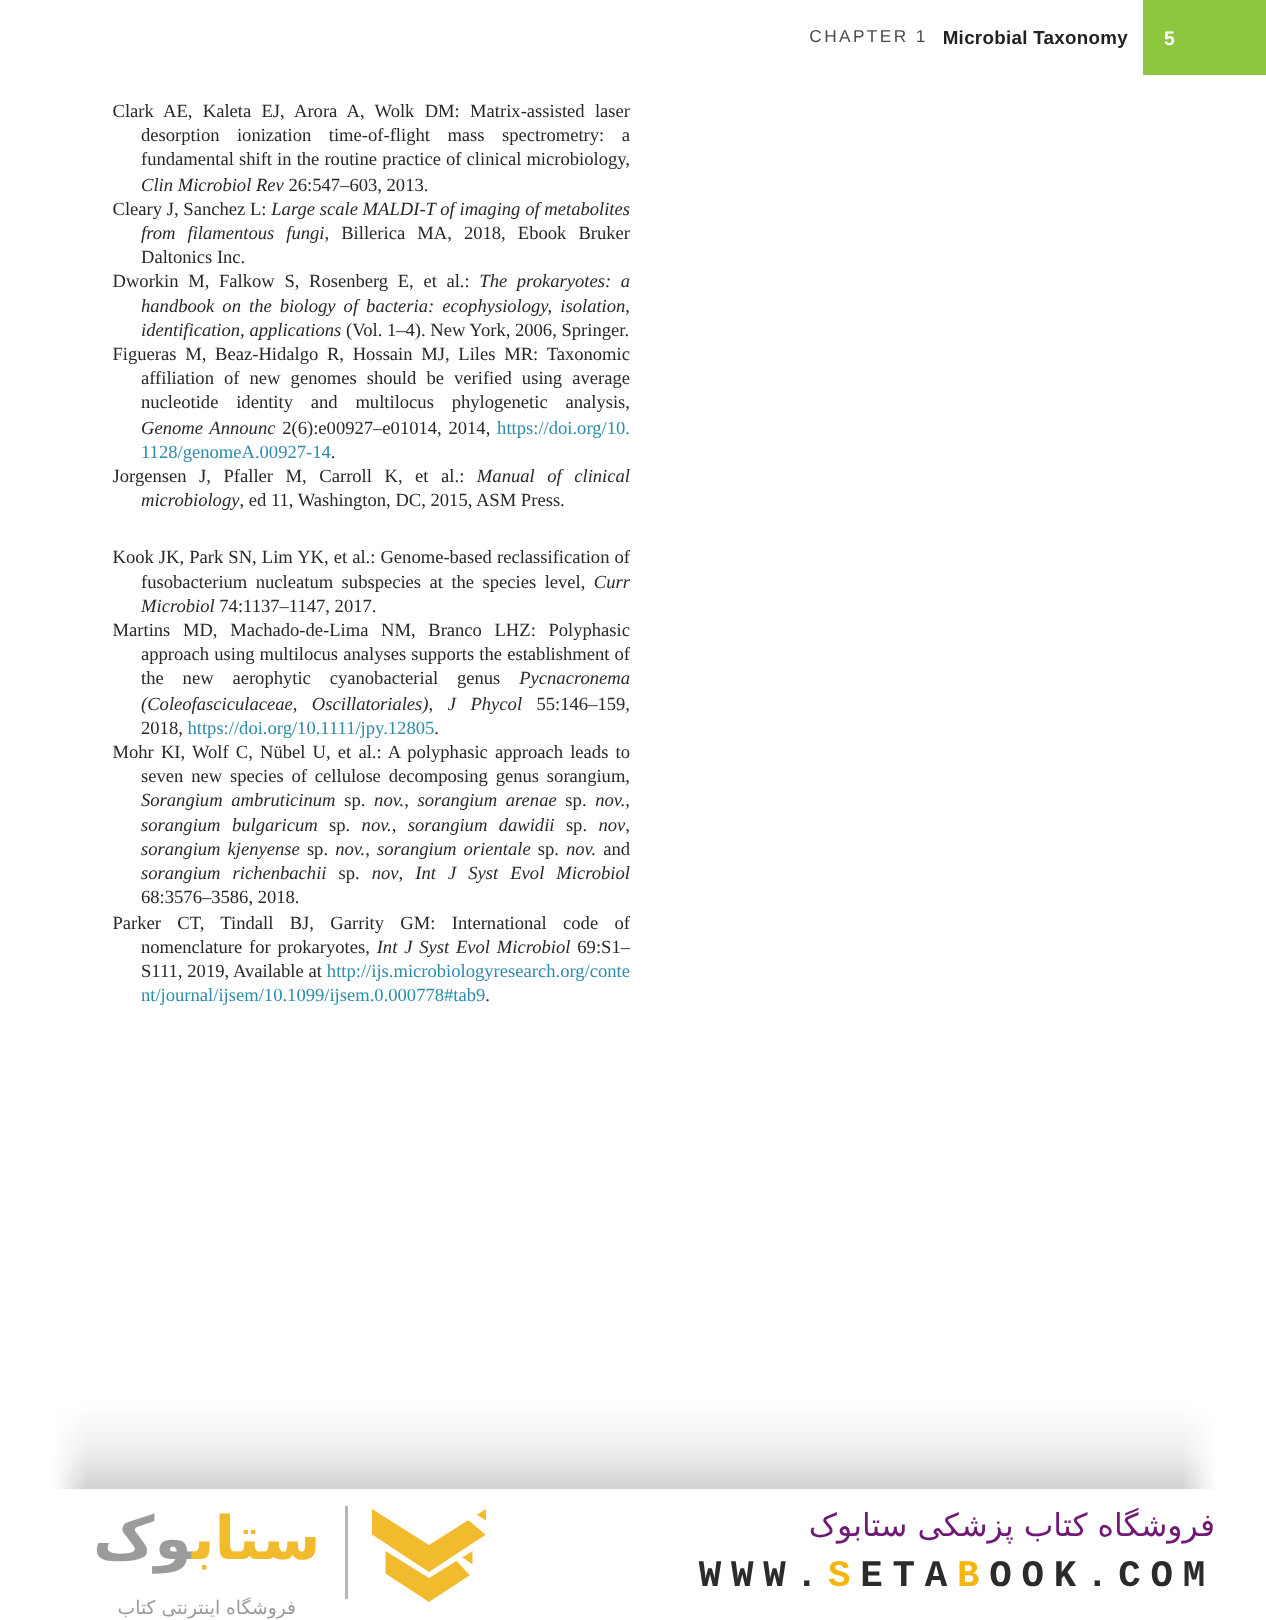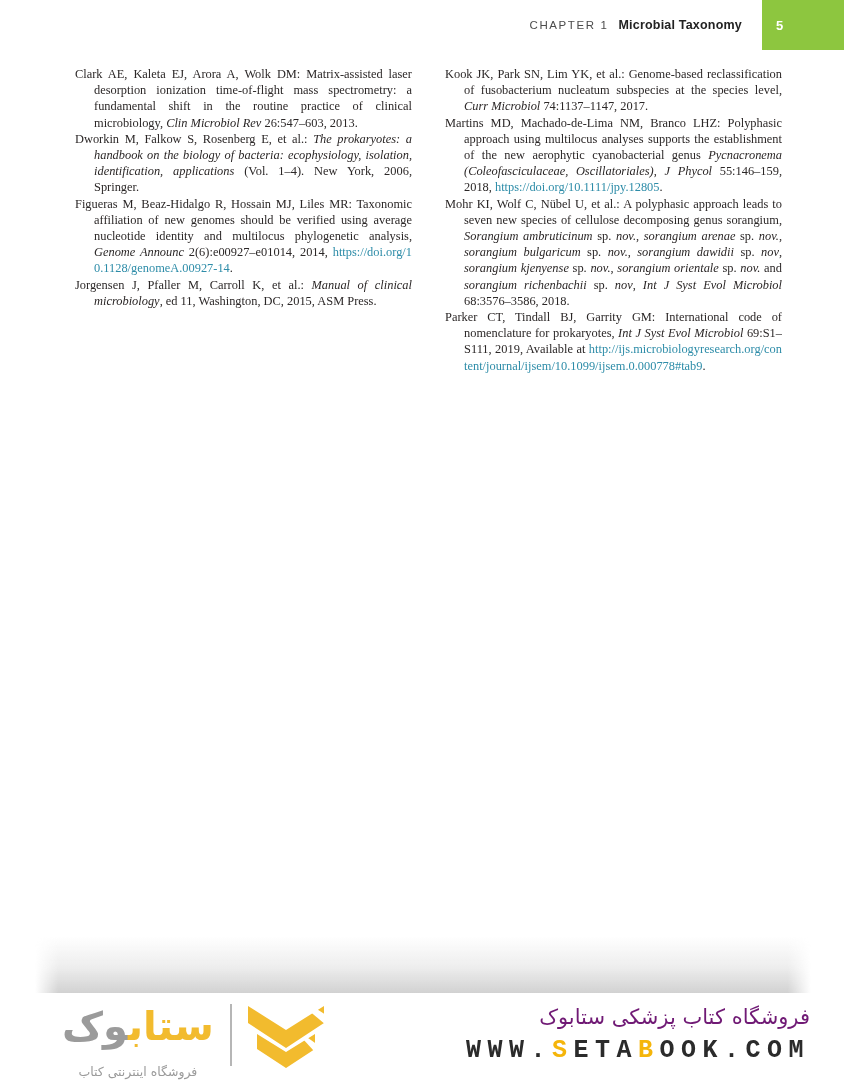--- a/index.html
+++ b/index.html
@@ -11,36 +11,36 @@
   
   .page-header {
     position:absolute; top:0; left:11px; right:0; height:50px;
     display:flex; align-items:center; justify-content:flex-end;
     font-family:"Liberation Sans", sans-serif;
   }
   .chapter-label {
     font-size:11.5px; letter-spacing:1.6px; color:#4c4c4c; margin-right:10px;
   }
   .chapter-title {
-    font-size:12.5px; font-weight:bold; color:#222; margin-right:20px;
+    font-size:12.5px; font-weight:bold; color:#222; margin-right:10px;
     letter-spacing:0.2px;
     text-align:center;
   }
   .page-number-box {
     width:82px; height:50px; background:#8dc63f;
     display:flex; align-items:center;
   }
   .page-number-box span {
     color:#ffffff; font-weight:bold; font-size:13px; padding-left:14px;
   }
 
   
   .columns {
     position:absolute; top:66px; left:75px; width:707px;
-    display:flex; gap:33px;
+    display:flex; gap:22px;flex-direction:column;
   }
   .col { width:345px; }
   p.ref {
     margin:0; font-size:12.4px; line-height:16.2px; color:#2b2727;
     text-align:justify; padding-left:19px; text-indent:-19px;
   }
   p.ref .it { font-style:italic; }
   a.ref-link {
     color:#2d8ca8; text-decoration:none; word-break:break-all;
   }
@@ -96,20 +96,21 @@
   <span class="chapter-label">CHAPTER 1</span>
   <span class="chapter-title">Microbial Taxonomy</span>
   <div class="page-number-box">
     <span>5</span>
   </div>
 </header>
 
 <main class="columns">
   <div class="col">
       <p class="ref"><span>Clark AE, Kaleta EJ, Arora A, Wolk DM: Matrix-assisted laser desorption ionization time-of-flight mass spectrometry: a fundamental shift in the routine practice of clinical microbiology, </span><span class="it">Clin Microbiol Rev</span><span> 26:547–603, 2013.</span></p>
+      <p class="ref"><span>Cleary J, Sanchez L: </span><span class="it">Large scale MALDI-T of imaging of metabolites from filamentous fungi</span><span>, Billerica MA, 2018, Ebook Bruker Daltonics Inc.</span></p>
       <p class="ref"><span>Dworkin M, Falkow S, Rosenberg E, et al.: </span><span class="it">The prokaryotes: a handbook on the biology of bacteria: ecophysiology, isolation, identification, applications</span><span> (Vol. 1–4). New York, 2006, Springer.</span></p>
       <p class="ref"><span>Figueras M, Beaz-Hidalgo R, Hossain MJ, Liles MR: Taxonomic affiliation of new genomes should be verified using average nucleotide identity and multilocus phylogenetic analysis, </span><span class="it">Genome Announc</span><span> 2(6):e00927–e01014, 2014, </span><a href="#" class="ref-link">https://doi.org/10.1128/genomeA.00927-14</a><span>.</span></p>
       <p class="ref"><span>Jorgensen J, Pfaller M, Carroll K, et al.: </span><span class="it">Manual of clinical microbiology</span><span>, ed 11, Washington, DC, 2015, ASM Press.</span></p>
     </div>
   <div class="col">
       <p class="ref"><span>Kook JK, Park SN, Lim YK, et al.: Genome-based reclassification of fusobacterium nucleatum subspecies at the species level, </span><span class="it">Curr Microbiol</span><span> 74:1137–1147, 2017.</span></p>
       <p class="ref"><span>Martins MD, Machado-de-Lima NM, Branco LHZ: Polyphasic approach using multilocus analyses supports the establishment of the new aerophytic cyanobacterial genus </span><span class="it">Pycnacronema (Coleofasciculaceae, Oscillatoriales)</span><span>, </span><span class="it">J Phycol</span><span> 55:146–159, 2018, </span><a href="#" class="ref-link">https://doi.org/10.1111/jpy.12805</a><span>.</span></p>
       <p class="ref"><span>Mohr KI, Wolf C, Nübel U, et al.: A polyphasic approach leads to seven new species of cellulose decomposing genus sorangium, </span><span class="it">Sorangium ambruticinum</span><span> sp. </span><span class="it">nov.</span><span>, </span><span class="it">sorangium arenae</span><span> sp. </span><span class="it">nov.</span><span>, </span><span class="it">sorangium bulgaricum</span><span> sp. </span><span class="it">nov.</span><span>, </span><span class="it">sorangium dawidii</span><span> sp. </span><span class="it">nov</span><span>, </span><span class="it">sorangium kjenyense</span><span> sp. </span><span class="it">nov.</span><span>, </span><span class="it">sorangium orientale</span><span> sp. </span><span class="it">nov.</span><span> and </span><span class="it">sorangium richenbachii</span><span> sp. </span><span class="it">nov</span><span>, </span><span class="it">Int J Syst Evol Microbiol</span><span> 68:3576–3586, 2018.</span></p>
       <p class="ref"><span>Parker CT, Tindall BJ, Garrity GM: International code of nomenclature for prokaryotes, </span><span class="it">Int J Syst Evol Microbiol</span><span> 69:S1–S111, 2019, Available at </span><a href="#" class="ref-link">http://ijs.microbiologyresearch.org/content/journal/ijsem/10.1099/ijsem.0.000778#tab9</a><span>.</span></p>
     </div>

